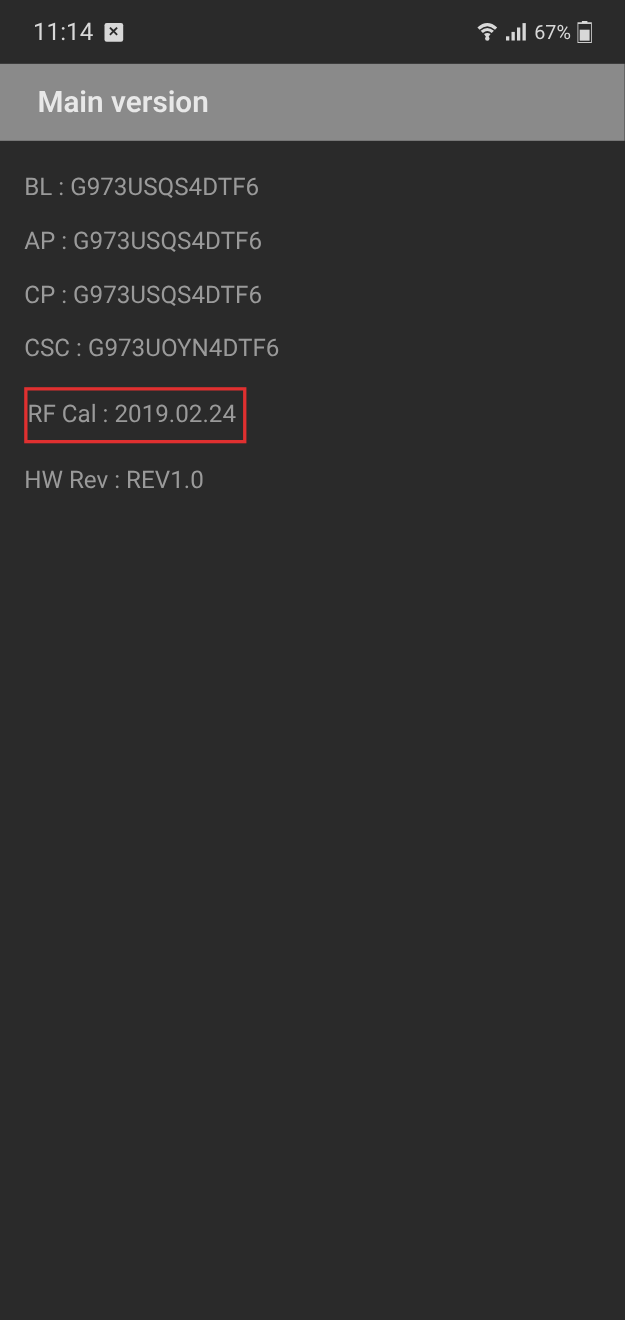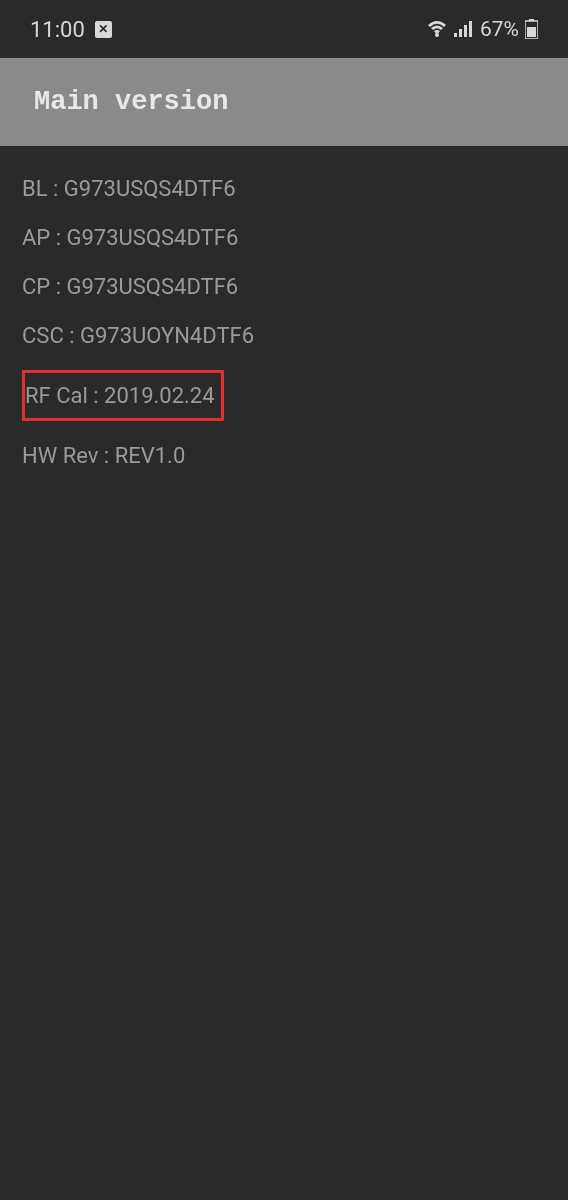--- a/index.html
+++ b/index.html
@@ -47,30 +47,29 @@
       align-items: center;
       justify-content: center;
       font-size: 12px;
       color: #2a2a2a;
       font-weight: bold;
     }
     .wifi-icon svg, .signal-icon svg, .battery-icon svg {
       display: block;
     }
     .battery-text {
-      font-size: 21px;
+      font-size: 18px;
       color: #d8d8d8;
     }
     .header-bar {
-      height: 88px;
+      height: 70px;
       background: #8a8a8a;
       display: flex;
       align-items: center;
       padding: 0 34px;
-      font-family: Liberation Mono, monospace;
     }
     .header-title {
       color: #e8e8e8;
       font-size: 27px;
       font-weight: 600;
     }
     .content {
       padding: 18px 0 0 0;
       margin-left: 24px;
     }
@@ -89,21 +88,21 @@
       margin-left: -2px;
       margin-top: 10px;
       margin-bottom: 10px;
     }
   </style>
 </head>
 <body>
 
 <div class="status-bar">
   <div class="status-left">
-    <span class="time">11:00</span>
+    <span class="time">11:14</span>
     <span class="close-icon">✕</span>
   </div>
   <div class="status-right">
     <span class="wifi-icon">
       <svg width="22" height="18" viewBox="0 0 22 18">
         <path d="M11 15 L8 11 Q11 9 14 11 Z M5 8 Q11 3 17 8 L15 10 Q11 6.5 7 10 Z M2 5 Q11 -3 20 5 L18 7 Q11 0.5 4 7 Z" fill="#d8d8d8"></path>
         <path d="M14 13 L18 17 M18 13 L14 17" stroke="#d8d8d8" stroke-width="1.5" fill="none" style="display:none"></path>
         <path d="M11 18 L15 13 L17 15" fill="none"></path>
         <circle cx="11" cy="15" r="2" fill="#d8d8d8"></circle>
         <path d="M13 16 L16 13 L16 18 Z" fill="#d8d8d8" style="display:none"></path>

